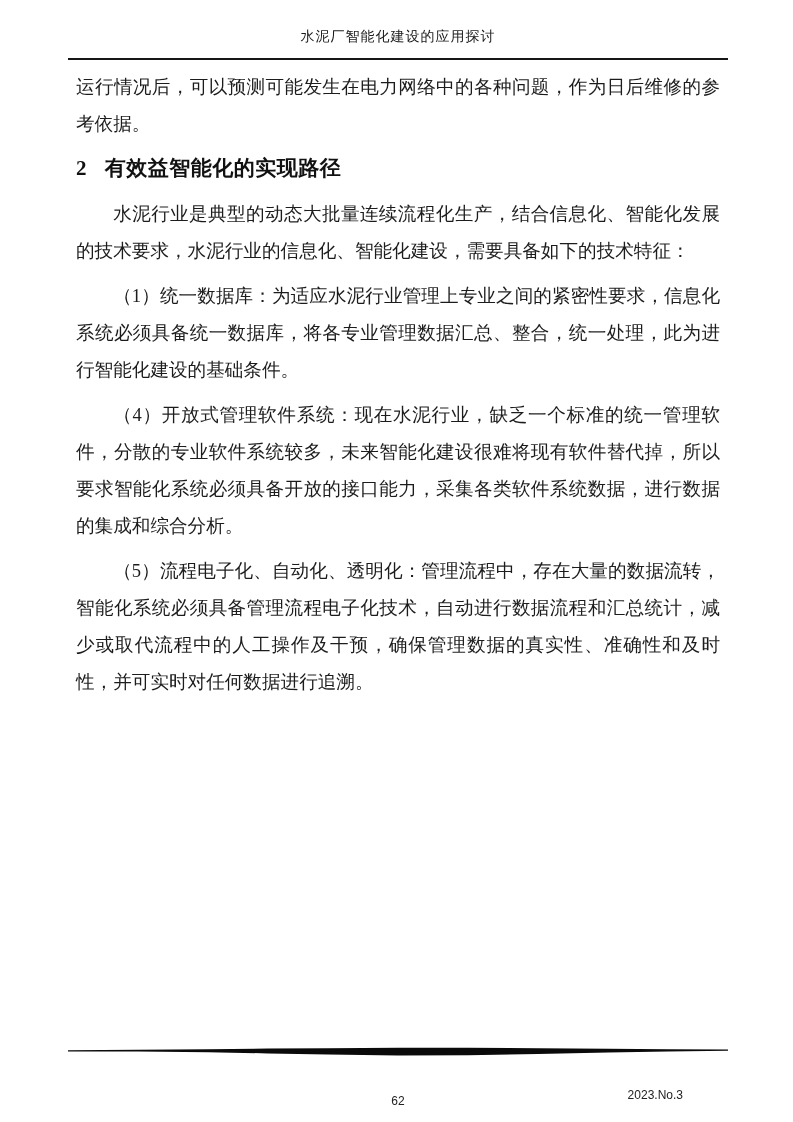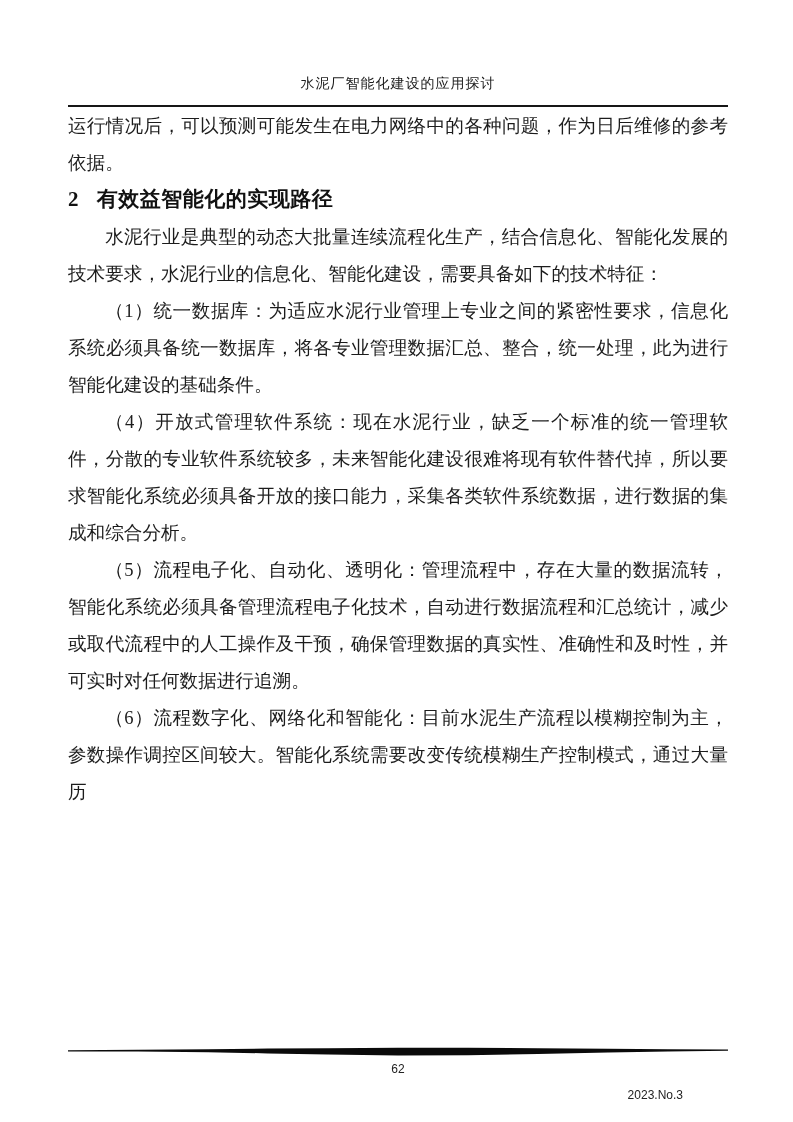--- a/index.html
+++ b/index.html
@@ -17,21 +17,21 @@
   }
   .page {
     position: absolute;
     left: 68px;
     top: 0;
     width: 660px;
     height: 1122px;
   }
   
   .header {
-    padding-top: 74px;
+    padding-top: 27px;
   }
   .running-title {
     text-align: center;
     font-size: 14px;
     line-height: 20px;
     letter-spacing: 1px;
     color: #1a1a1a;
   }
   .header-rule {
     margin-top: 11px;
@@ -39,28 +39,28 @@
     height: 0;
   }
   
   .content {
     font-size: 18.6px;
     line-height: 37px;
     text-align: justify;
     color: #1c1c1c;
   }
   .para {
-    margin: 0;
+    margin: 8px;
     text-indent: 2em;
   }
   .para.no-indent {
     text-indent: 0;
   }
   .section-heading {
-    margin: 0;
+    margin: 8px;
     font-size: 21px;
     font-weight: bold;
     line-height: 37px;
     letter-spacing: 0.5px;
     text-indent: 0;
     color: #111111;
   }
   .section-heading .num {
     display: inline-block;
     margin-right: 0.85em;
@@ -83,20 +83,21 @@
     font-family: "Liberation Sans", sans-serif;
     font-size: 12px;
     line-height: 18px;
     color: #222222;
   }
   .page-number {
     position: absolute;
     left: 0;
     width: 100%;
     text-align: center;
+    margin-top: 32px;
   }
   .issue-label {
     position: absolute;
     right: 45px;
     margin-top: 26px;
   }
 </style>
 </head>
 <body>
 
@@ -111,21 +112,20 @@
     <p class="para no-indent">运行情况后，可以预测可能发生在电力网络中的各种问题，作为日后维修的参考依据。</p>
 
     <h2 class="section-heading">
       <span class="num">2</span><span>有效益智能化的实现路径</span>
     </h2>
 
     <p class="para">水泥行业是典型的动态大批量连续流程化生产，结合信息化、智能化发展的技术要求，水泥行业的信息化、智能化建设，需要具备如下的技术特征：</p>
     <p class="para">（1）统一数据库：为适应水泥行业管理上专业之间的紧密性要求，信息化系统必须具备统一数据库，将各专业管理数据汇总、整合，统一处理，此为进行智能化建设的基础条件。</p>
     <p class="para">（4）开放式管理软件系统：现在水泥行业，缺乏一个标准的统一管理软件，分散的专业软件系统较多，未来智能化建设很难将现有软件替代掉，所以要求智能化系统必须具备开放的接口能力，采集各类软件系统数据，进行数据的集成和综合分析。</p>
     <p class="para">（5）流程电子化、自动化、透明化：管理流程中，存在大量的数据流转，智能化系统必须具备管理流程电子化技术，自动进行数据流程和汇总统计，减少或取代流程中的人工操作及干预，确保管理数据的真实性、准确性和及时性，并可实时对任何数据进行追溯。</p>
-    <p class="para">（6）流程数字化、网络化和智能化：目前水泥生产流程以模糊控制为主，参数操作调控区间较大。智能化系统需要改变传统模糊生产控制模式，通过大量历</p>
   </div>
 
 </div>
 
 <svg class="footer-bar" viewBox="0 0 660 12" preserveAspectRatio="none">
   <polygon fill="#0a0a0a" points="0,3.2 70,2.8 140,2.2 200,1.6 260,1.2 330,0.8 400,0.8 470,1.2 540,1.8 600,2.2 660,2.6 660,3.8 600,4.6 540,5.6 470,7.0 400,8.2 330,8.4 260,7.6 200,6.4 140,5.2 70,4.6 0,4.4"></polygon>
 </svg>
 
 <div class="footer-line">
   <span class="page-number">62</span>

